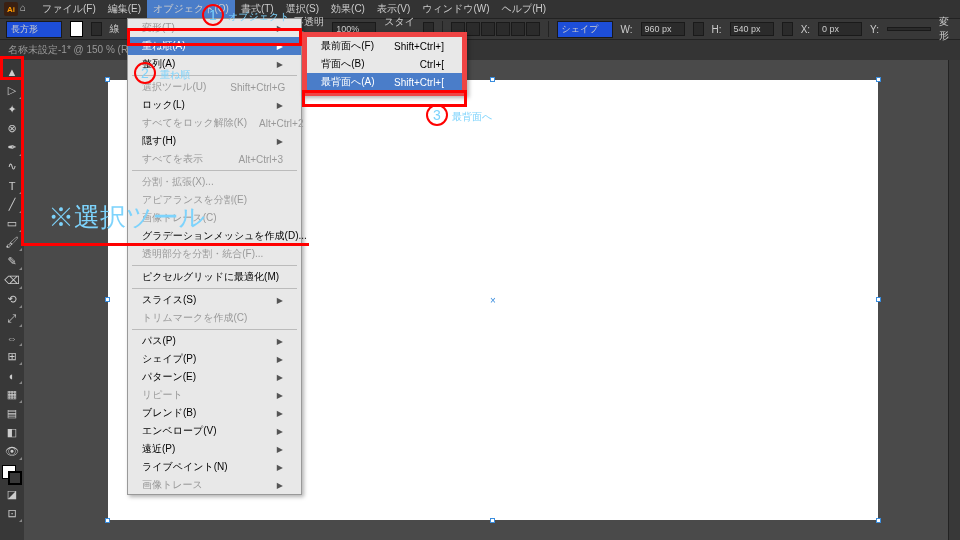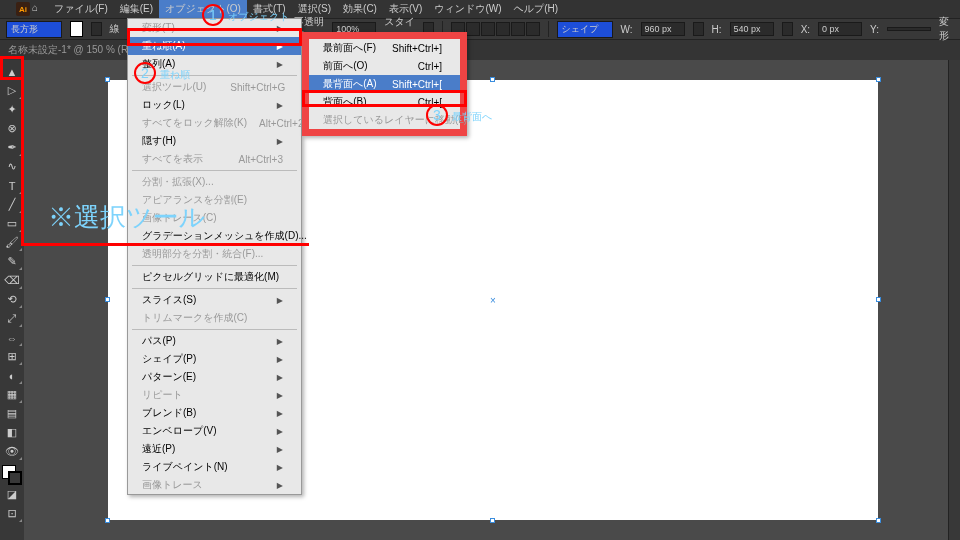--- a/index.html
+++ b/index.html
@@ -1,17 +1,17 @@
 <!DOCTYPE html>
 <html><head>
 <meta charset="utf-8">
 <style>
 *{margin:0;padding:0;box-sizing:border-box;font-family:"Meiryo",sans-serif;font-size:10px;user-select:none}
 body{width:960px;height:540px;background:#4a4a4a;overflow:hidden;position:relative}
-.menubar{height:18px;background:#333;display:flex;align-items:center;padding:0 16px;gap:2px;color:#ccc}
+.menubar{height:18px;background:#333;display:flex;align-items:center;padding:0 4px;gap:2px;color:#ccc}
 .menubar .logo{width:14px;height:14px;background:#3a2012;border-radius:2px;display:flex;align-items:center;justify-content:center;color:#ff9a00;font-weight:bold;font-size:8px}
 .menubar .home{width:14px;height:14px;color:#ccc}
 .menubar .mi{padding:2px 6px;cursor:default}
 .menubar .mi.active{background:#4a7dc9}
 .optbar{height:22px;background:#383838;border-top:1px solid #222;border-bottom:1px solid #222;display:flex;align-items:center;padding:0 6px;gap:8px;color:#ccc}
 .optbar .sel{background:#1d4ed8;border:1px solid #1a1a1a;padding:1px 4px;min-width:56px;font-size:9px}
 .optbar .swatch{width:16px;height:16px;background:#fff;border:1px solid #000}
 .optbar .field{background:#2b2b2b;border:1px solid #1a1a1a;padding:1px 3px;min-width:44px;font-size:9px}
 .optbar .ico{width:14px;height:14px;background:#2b2b2b;border:1px solid #1a1a1a}
 .optbar .sep{width:1px;height:16px;background:#222}
@@ -27,21 +27,21 @@
 .canvas{position:absolute;left:108px;top:20px;width:770px;height:440px;background:#fff}
 .canvas .hdl{position:absolute;width:5px;height:5px;background:#fff;border:1px solid #3a8dde}
 .canvas .cross{position:absolute;color:#3a8dde;font-size:10px;top:50%;left:50%;transform:translate(-50%,-50%)}
 .menu{position:absolute;background:#e8e8e8;border:1px solid #999;box-shadow:2px 2px 4px rgba(0,0,0,.3);color:#000}
 .menu .row{display:flex;justify-content:space-between;align-items:center;padding:2px 18px 2px 14px;font-size:9.5px;white-space:nowrap;min-height:15px}
 .menu .row.disabled{color:#999}
 .menu .row .arr{font-size:8px;color:#555;margin-left:12px}
 .menu .row.hl{background:#4a7dc9;color:#fff}
 .menu .row.hl .arr{color:#fff}
 .menu .sep{height:1px;background:#bbb;margin:2px 4px}
-.submenu{position:absolute;background:#e8e8e8;border:7px solid #ef4444;box-shadow:2px 2px 4px rgba(0,0,0,.3);color:#000}
+.submenu{position:absolute;background:#e8e8e8;border:5px solid #ef4444;box-shadow:2px 2px 4px rgba(0,0,0,.3);color:#000}
 .anno{position:absolute;color:#7dd3fc;font-weight:normal;pointer-events:none}
 .anno .circ{display:inline-flex;width:22px;height:22px;border:2px solid #f00;border-radius:50%;align-items:center;justify-content:center;font-size:14px;margin-right:4px}
 .redbox{position:absolute;border:3px solid #f00;pointer-events:none}
 .redline{position:absolute;background:#f00;pointer-events:none}
 .align-group{display:flex;gap:1px}
 .align-group .ab{width:14px;height:14px;background:#2b2b2b;border:1px solid #1a1a1a}
 </style>
 </head>
 <body>
 
@@ -248,33 +248,26 @@
       <span>画像トレース</span>
       <span class="arr">▶</span>
     </div>
   </div>
 <div class="submenu menu" id="arrMenu" style="left:302px;top:32px;width:165px">
     <div class="row">
       <span>最前面へ(F)</span>
       <span style="margin-left: 4px;">Shift+Ctrl+]</span>
     </div>
     <div class="row">
-      <span>前面へ(O)</span>
-      <span style="margin-left: 12px;">Ctrl+]</span>
+      <span>背面へ(B)</span>
+      <span style="margin-left: 12px;">Ctrl+[</span>
     </div>
     <div class="row hl">
       <span>最背面へ(A)</span>
       <span style="margin-left: 12px;">Shift+Ctrl+[</span>
-    </div>
-    <div class="row">
-      <span>背面へ(B)</span>
-      <span style="margin-left: 12px;">Ctrl+[</span>
-    </div>
-    <div class="row disabled">
-      <span>選択しているレイヤーに移動(L)</span>
     </div>
   </div>
 
 <div class="redbox" style="left:127px;top:28px;width:175px;height:18px"></div>
 <div class="redbox" style="left:302px;top:90px;width:165px;height:17px"></div>
 <div class="redbox" style="left:0px;top:56px;width:24px;height:24px"></div>
 <div class="redline" style="left:21px;top:78px;width:3px;height:168px"></div>
 <div class="redline" style="left:21px;top:243px;width:288px;height:3px"></div>
 
 <div class="anno" style="left:202px;top:0px;font-size:22px">

